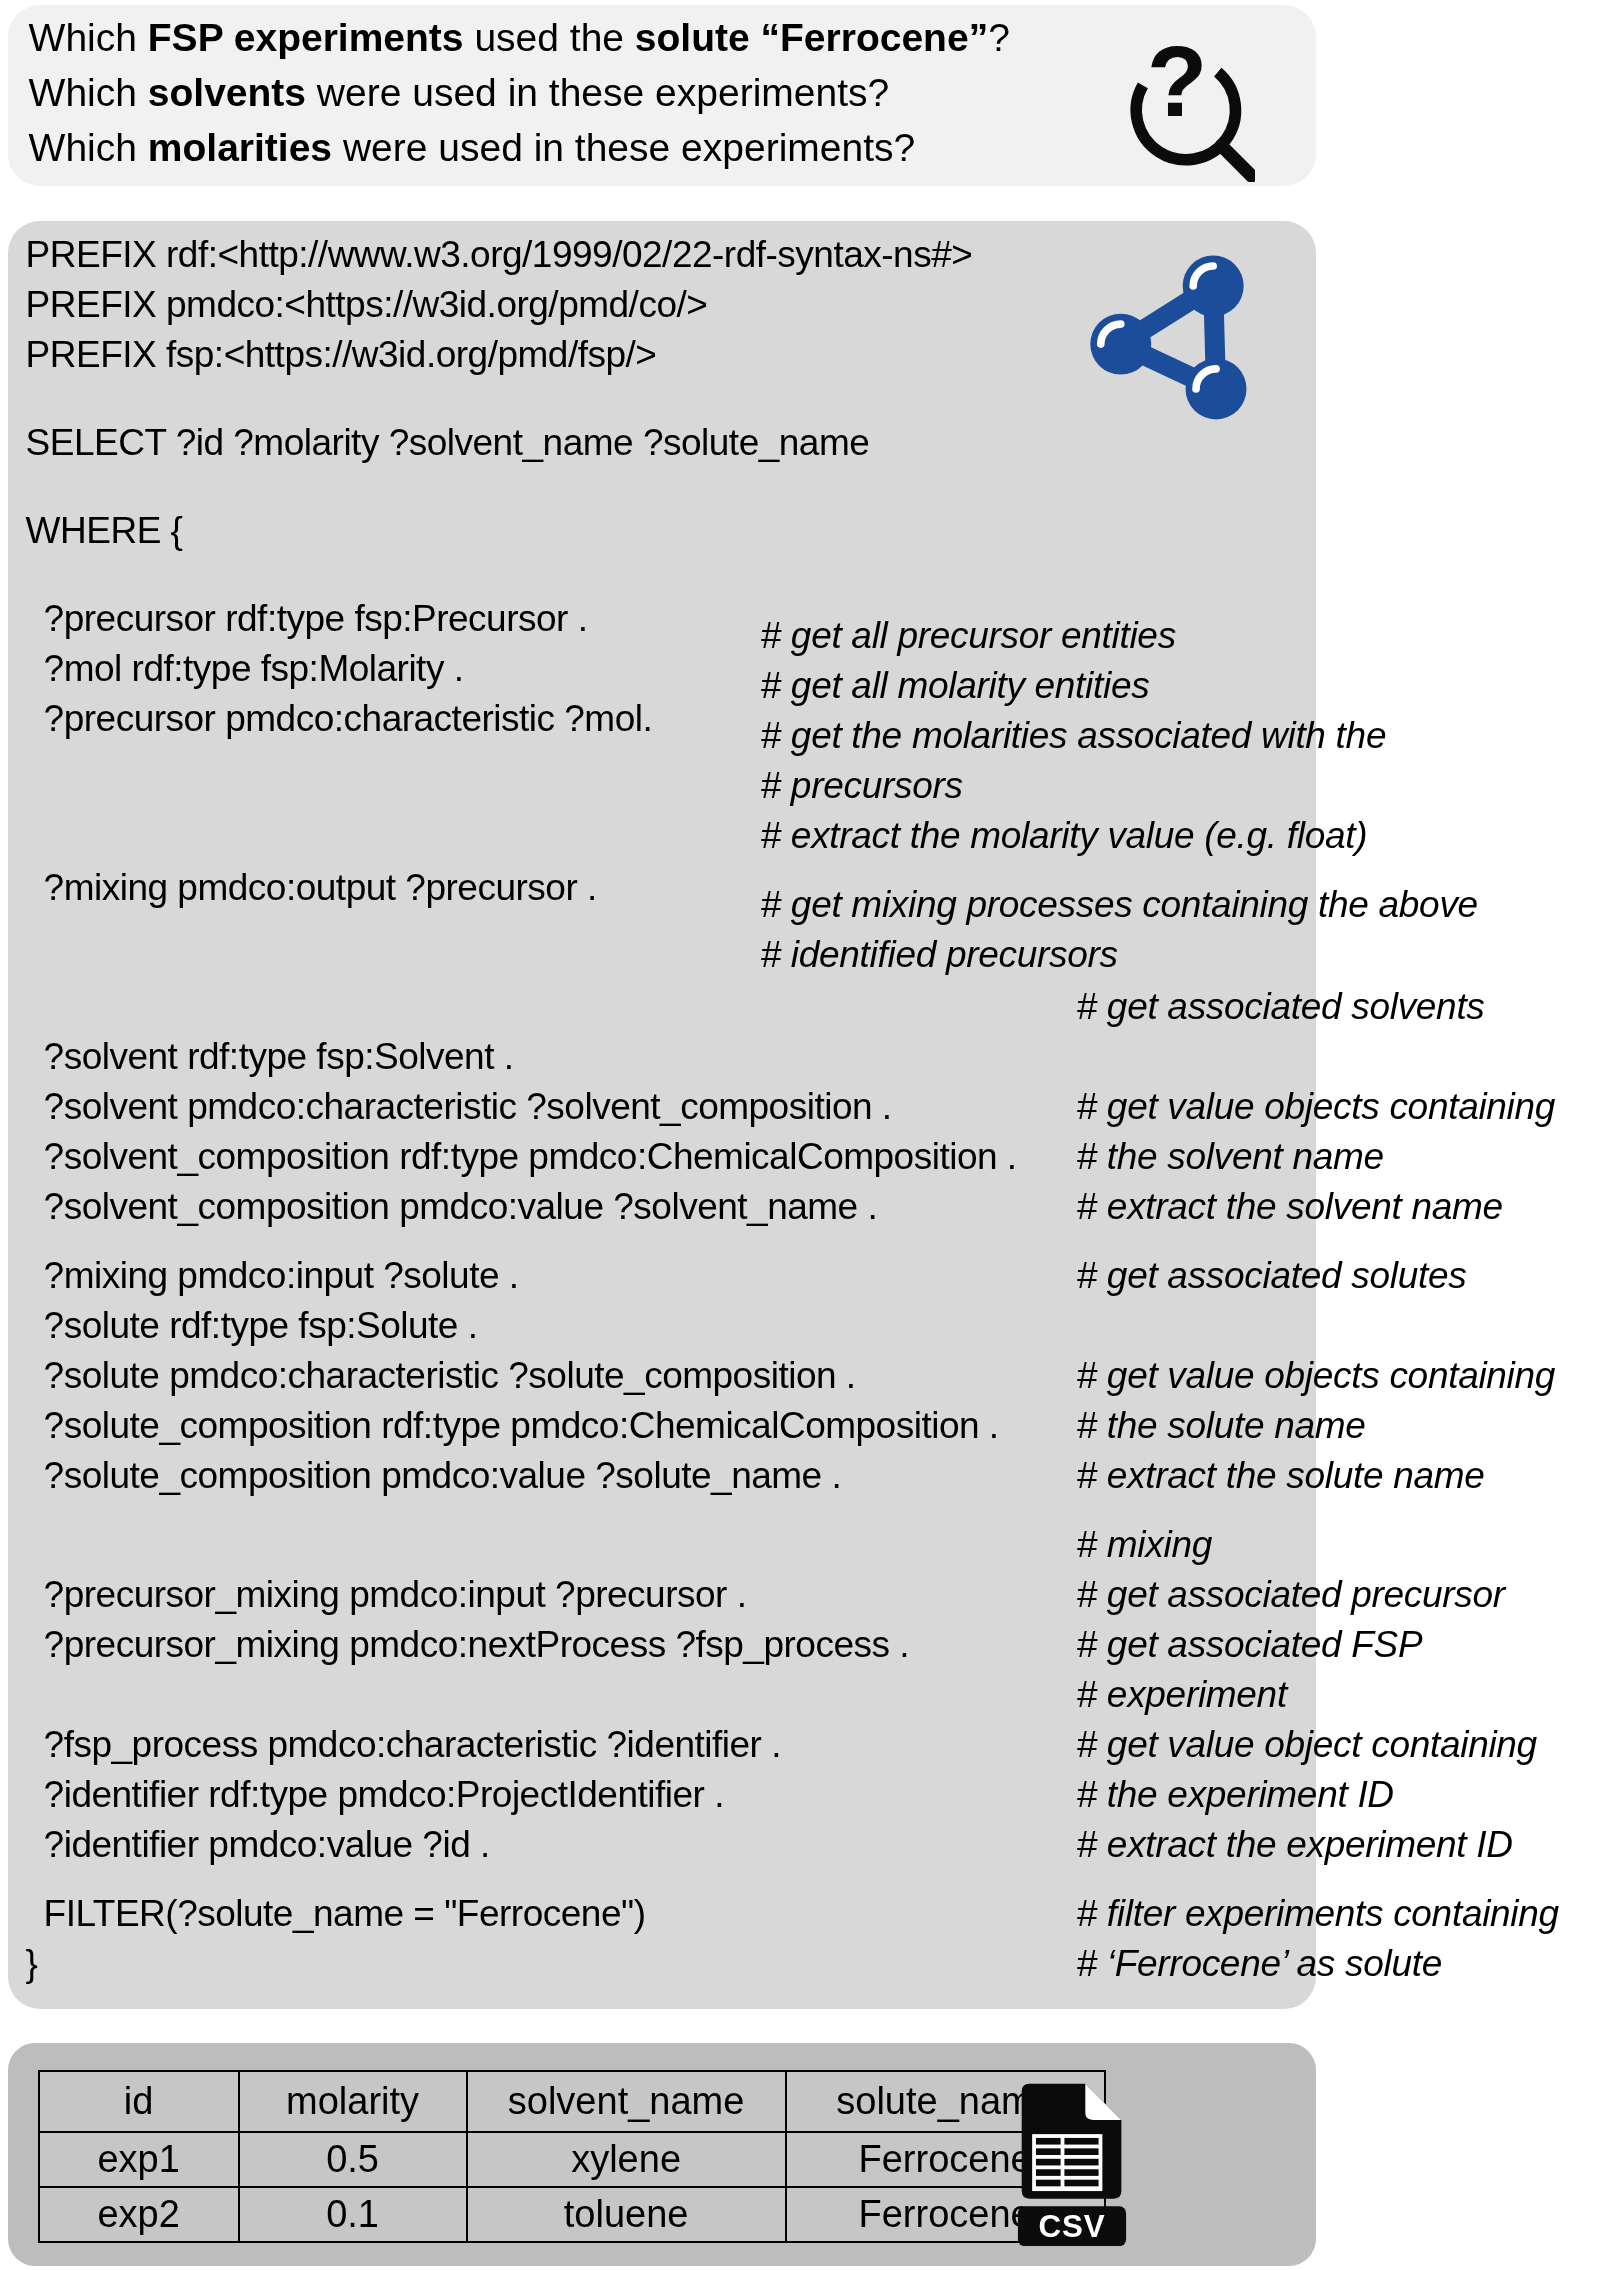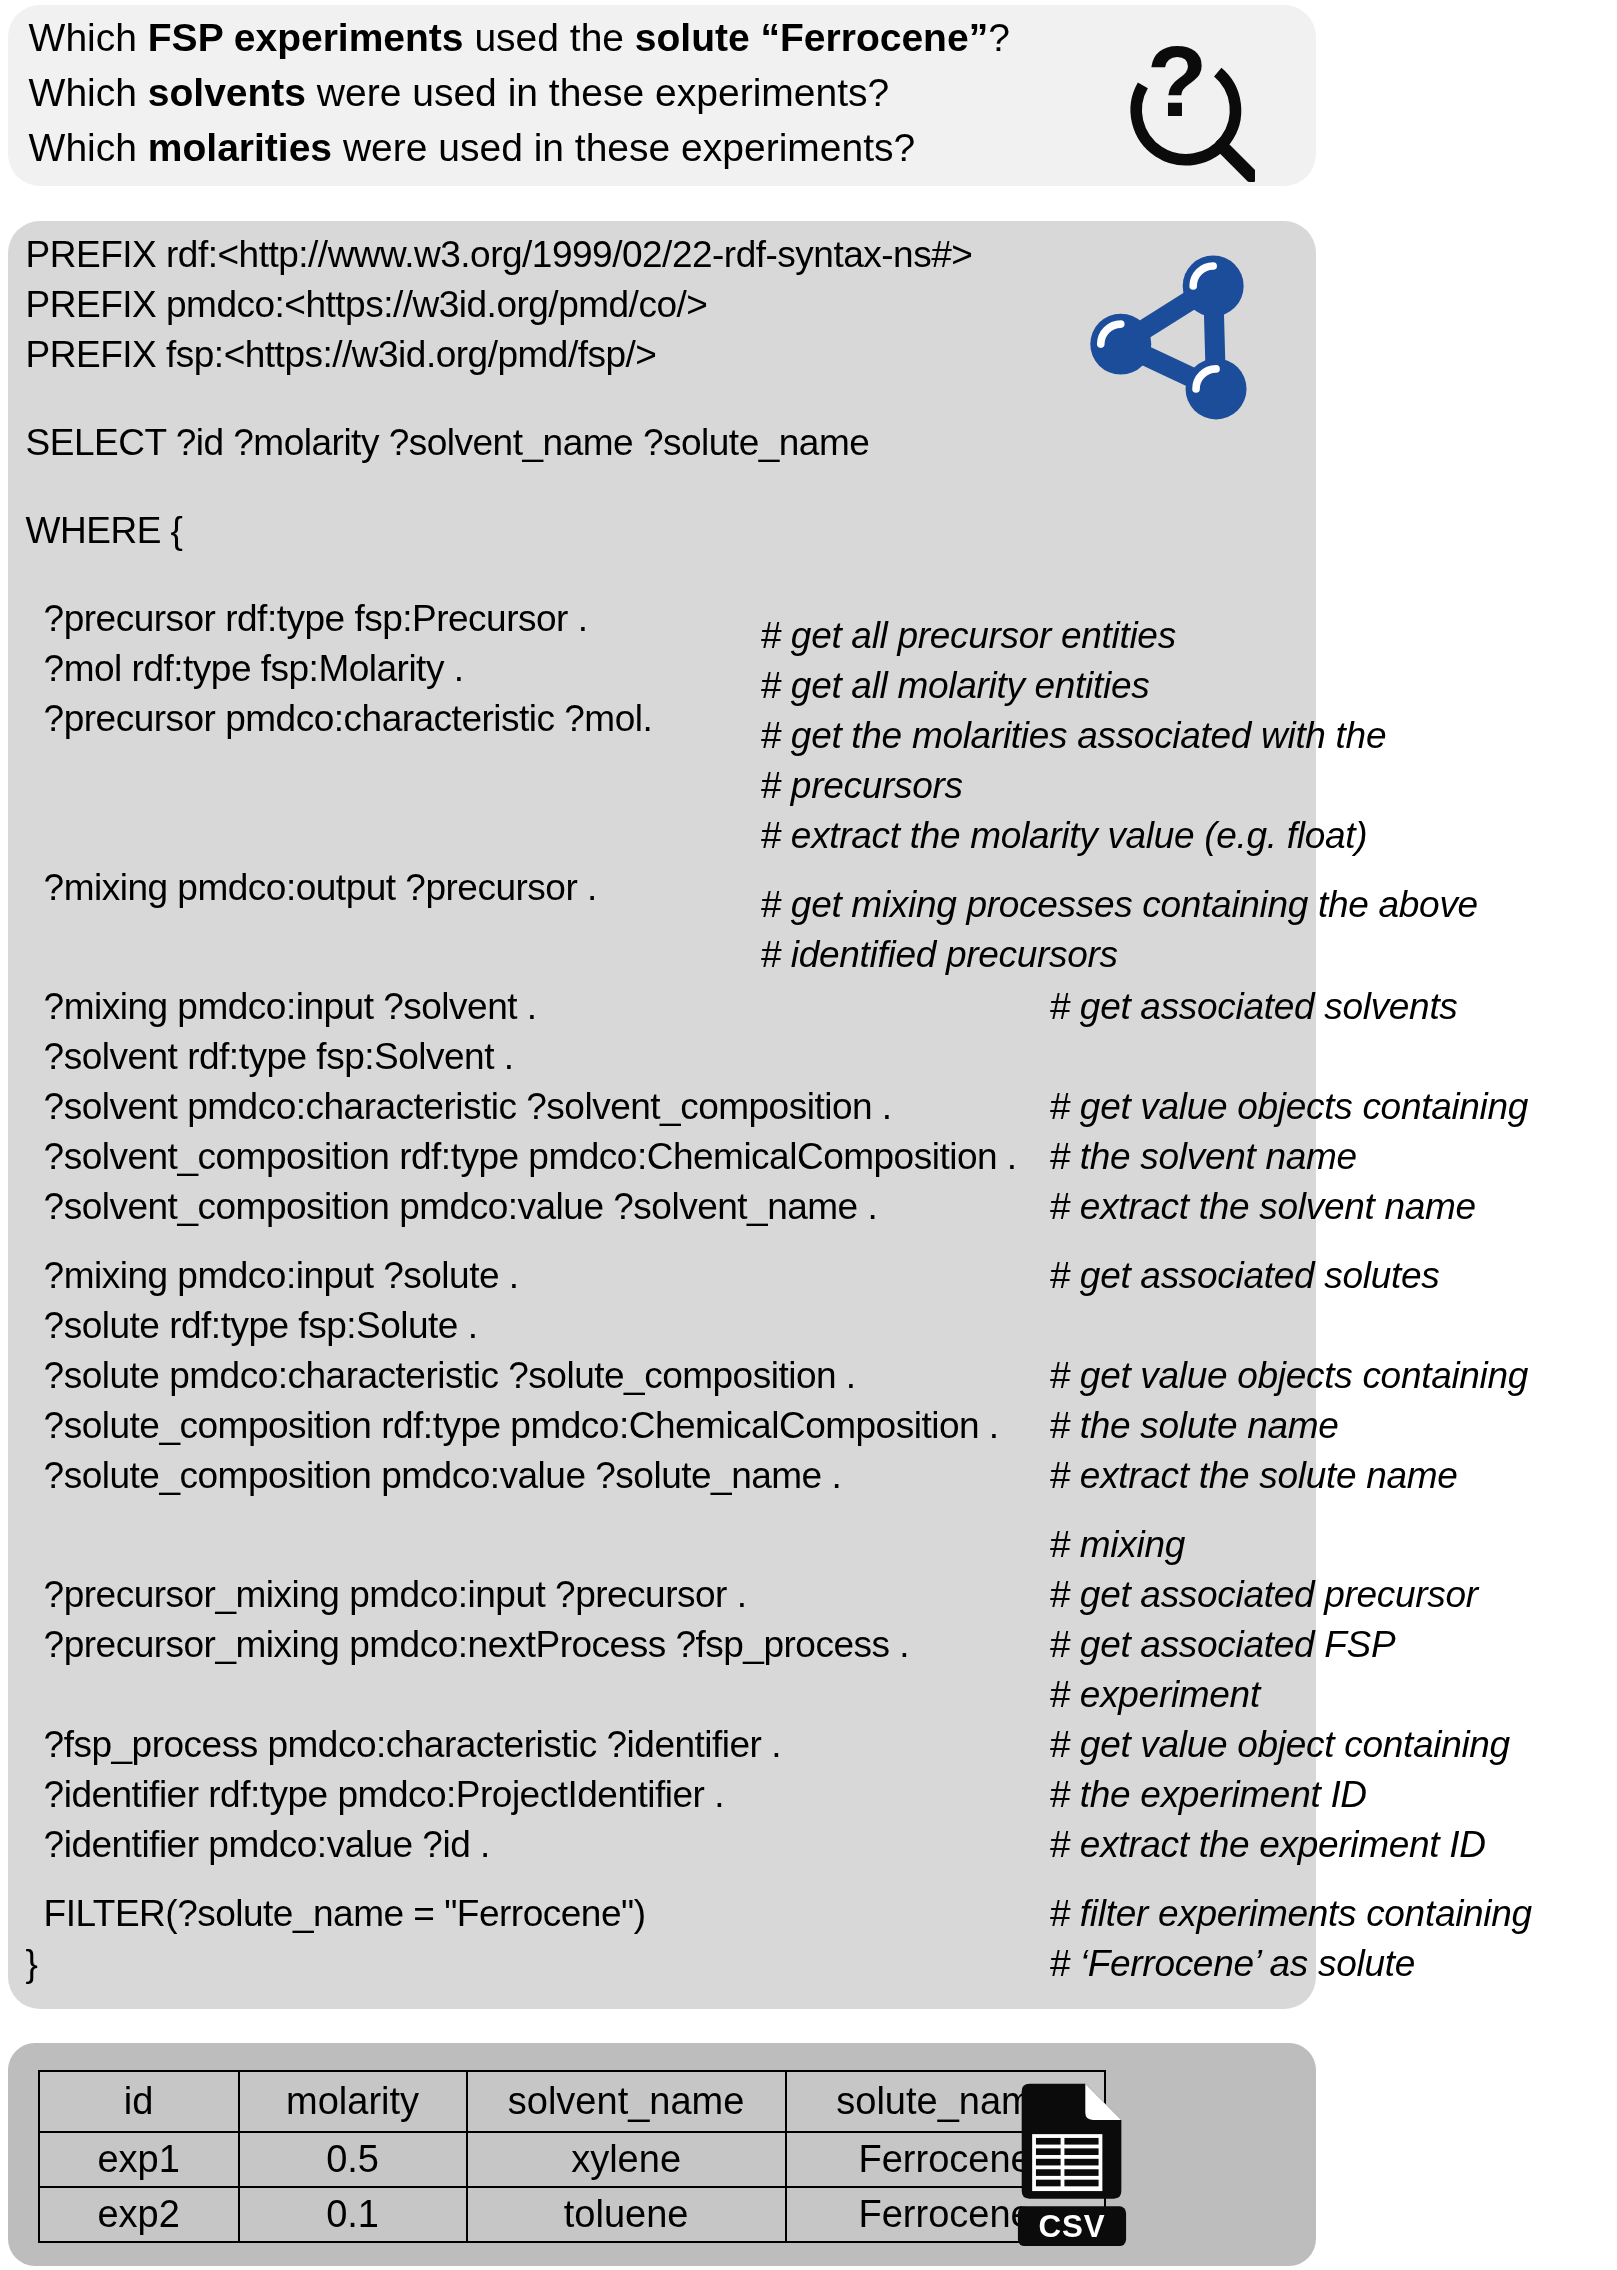--- a/index.html
+++ b/index.html
@@ -21,21 +21,21 @@
 
   
   #query-lines { padding-top:9px; font-size:37px;text-align:right; }
   .qrow { position:relative; height:50px; line-height:50px; }
   .qrow.blank.lg { height:38px; }
   .qrow.blank.sm { height:19px; }
   .code { position:absolute; left:18px; top:0; letter-spacing:-0.5px; white-space:pre; }
   .code.ind { left:36px; }
   .cmt { position:absolute; top:0; font-style:italic; letter-spacing:-0.3px; white-space:pre; }
   .cmt.c1 { left:753px;margin-top:17px; }
-  .cmt.c2 { left:1042px; }
+  .cmt.c2 { left:1069px; }
   #icon-rdf { position:absolute; top:25px; right:59px; }
 
   
   #results-table { border-collapse:collapse; position:absolute; left:30px; top:27px; }
   #results-table th, #results-table td {
     border:2.9px solid #000; background:#c6c6c6; font-size:38px;
     font-weight:normal; text-align:center; vertical-align:middle;
     height:55px; padding:0 9.5px;
   }
   #results-table th { height:61px; }
@@ -100,21 +100,20 @@
       <div class="qrow blank sm"></div>
       <div class="qrow">
         <span class="code ind">?mixing pmdco:output ?precursor .</span>
         <span class="cmt c1"># get mixing processes containing the above</span>
       </div>
       <div class="qrow">
         <span class="cmt c1"># identified precursors</span>
       </div>
       <div class="qrow blank sm"></div>
       <div class="qrow">
-        <span class="code ind">?mixing pmdco:input ?solvent .</span>
         <span class="cmt c2"># get associated solvents</span>
       </div>
       <div class="qrow">
         <span class="code ind">?solvent rdf:type fsp:Solvent .</span>
       </div>
       <div class="qrow">
         <span class="code ind">?solvent pmdco:characteristic ?solvent_composition .</span>
         <span class="cmt c2"># get value objects containing</span>
       </div>
       <div class="qrow">

